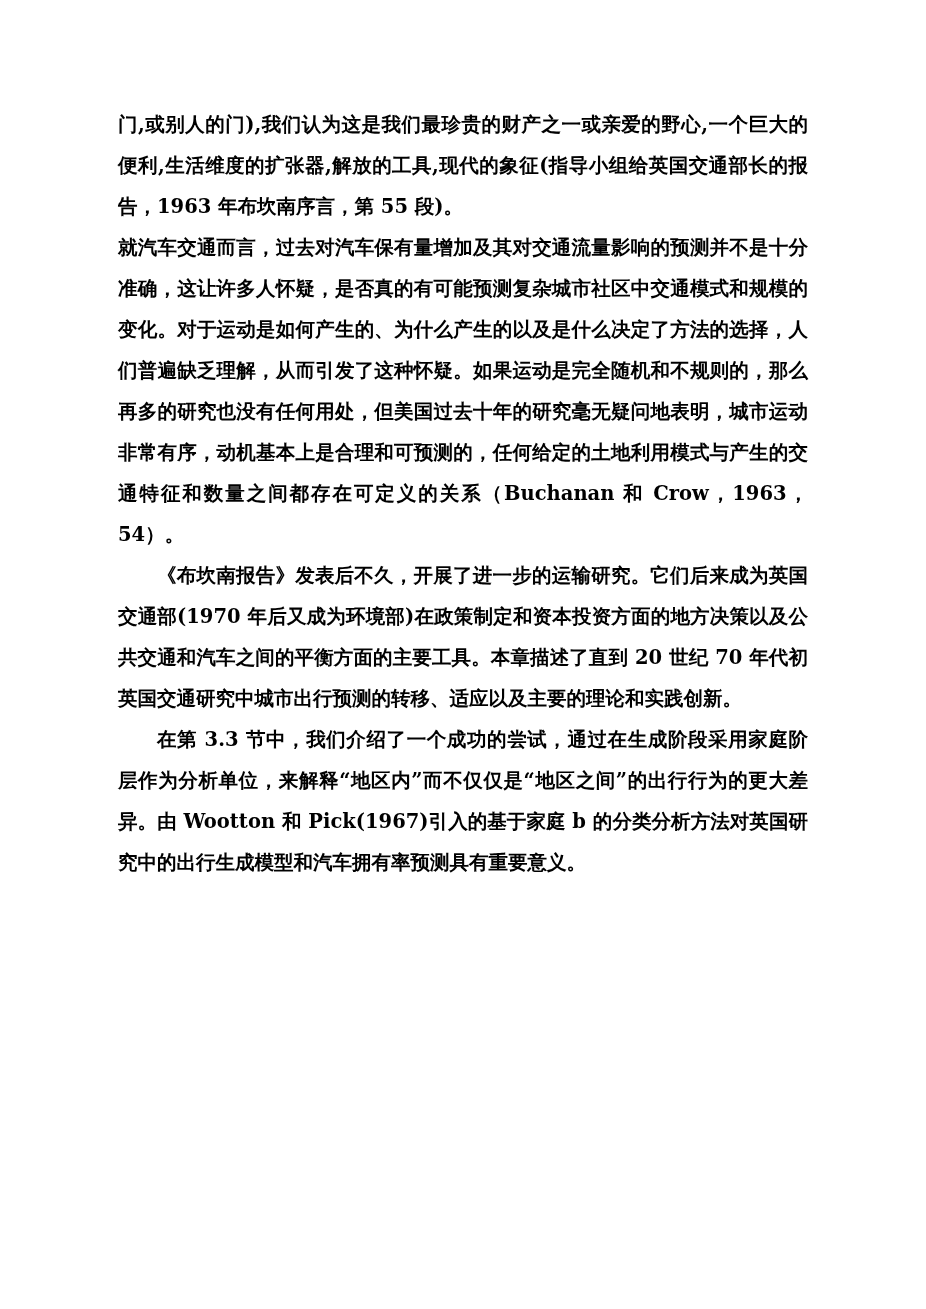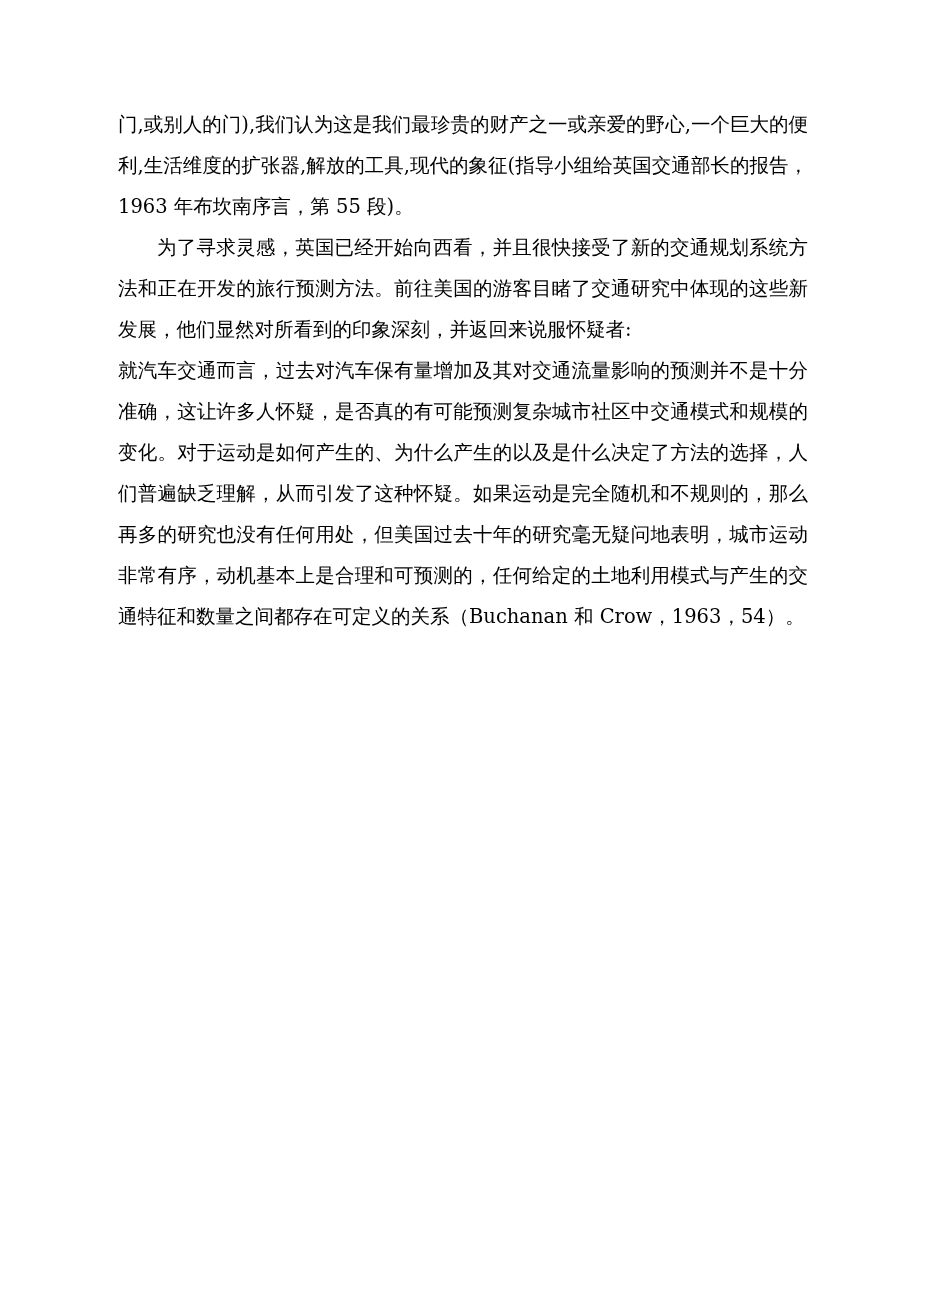--- a/index.html
+++ b/index.html
@@ -14,20 +14,21 @@
     color: #000000;
     overflow: hidden;
   }
   .page {
     position: relative;
     width: 926px;
     height: 1309px;
     box-sizing: border-box;
     padding: 104px 118px 60px 118px;
     background: #ffffff;
+    font-weight: bold;
   }
   .doc-body {
     font-size: 19.5px;
     line-height: 41px;
     text-align: justify;
     text-justify: inter-ideograph;
     letter-spacing: 0px;
   }
   .para {
     margin: 0;
@@ -36,16 +37,17 @@
   .para.indent {
     text-indent: 2em;
   }
 </style>
 </head>
 <body>
 
 <div class="page">
   <div class="doc-body">
     <p class="para">门,或别人的门),我们认为这是我们最珍贵的财产之一或亲爱的野心,一个巨大的便利,生活维度的扩张器,解放的工具,现代的象征(指导小组给英国交通部长的报告，1963 年布坎南序言，第 55 段)。</p>
-    <p class="para indent">为了寻求灵感，英国已经开始向西看，并且很快接受了新的交通规划系统方法和正在开发的旅行预测方法。前往美国的游客目睹了交通研究中体现的这些新发展，他们显然对所看到的印象深刻，并返回来说服怀疑者:</p>
     <p class="para">就汽车交通而言，过去对汽车保有量增加及其对交通流量影响的预测并不是十分准确，这让许多人怀疑，是否真的有可能预测复杂城市社区中交通模式和规模的变化。对于运动是如何产生的、为什么产生的以及是什么决定了方法的选择，人们普遍缺乏理解，从而引发了这种怀疑。如果运动是完全随机和不规则的，那么再多的研究也没有任何用处，但美国过去十年的研究毫无疑问地表明，城市运动非常有序，动机基本上是合理和可预测的，任何给定的土地利用模式与产生的交通特征和数量之间都存在可定义的关系（Buchanan 和 Crow，1963，54）。</p>
+    <p class="para indent">《布坎南报告》发表后不久，开展了进一步的运输研究。它们后来成为英国交通部(1970 年后又成为环境部)在政策制定和资本投资方面的地方决策以及公共交通和汽车之间的平衡方面的主要工具。本章描述了直到 20 世纪 70 年代初英国交通研究中城市出行预测的转移、适应以及主要的理论和实践创新。</p>
+    <p class="para indent">在第 3.3 节中，我们介绍了一个成功的尝试，通过在生成阶段采用家庭阶层作为分析单位，来解释“地区内”而不仅仅是“地区之间”的出行行为的更大差异。由 Wootton 和 Pick(1967)引入的基于家庭 b 的分类分析方法对英国研究中的出行生成模型和汽车拥有率预测具有重要意义。</p>
   </div>
 </div>
 
 </body></html>

